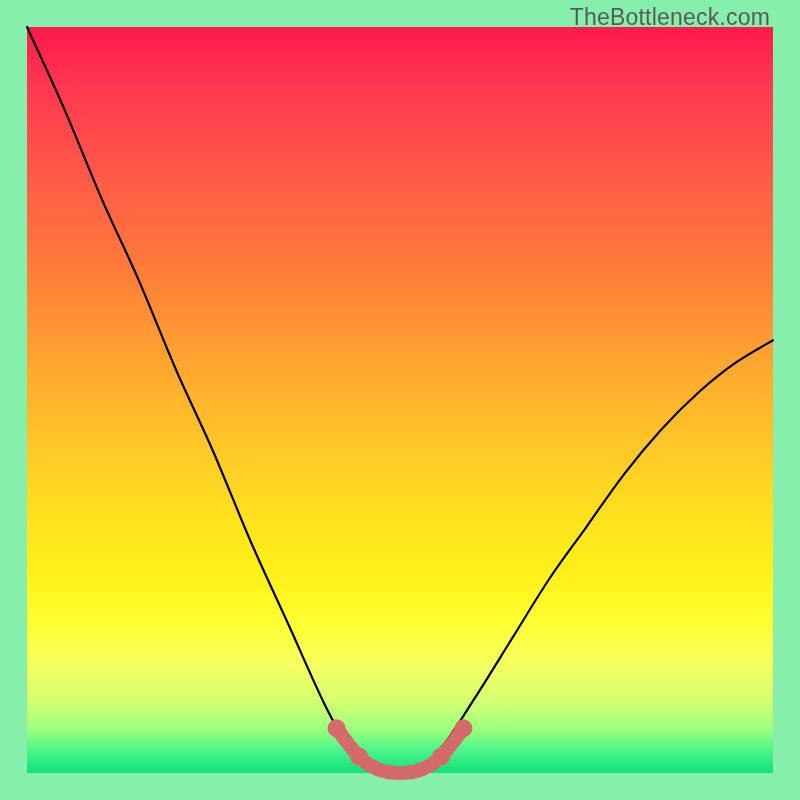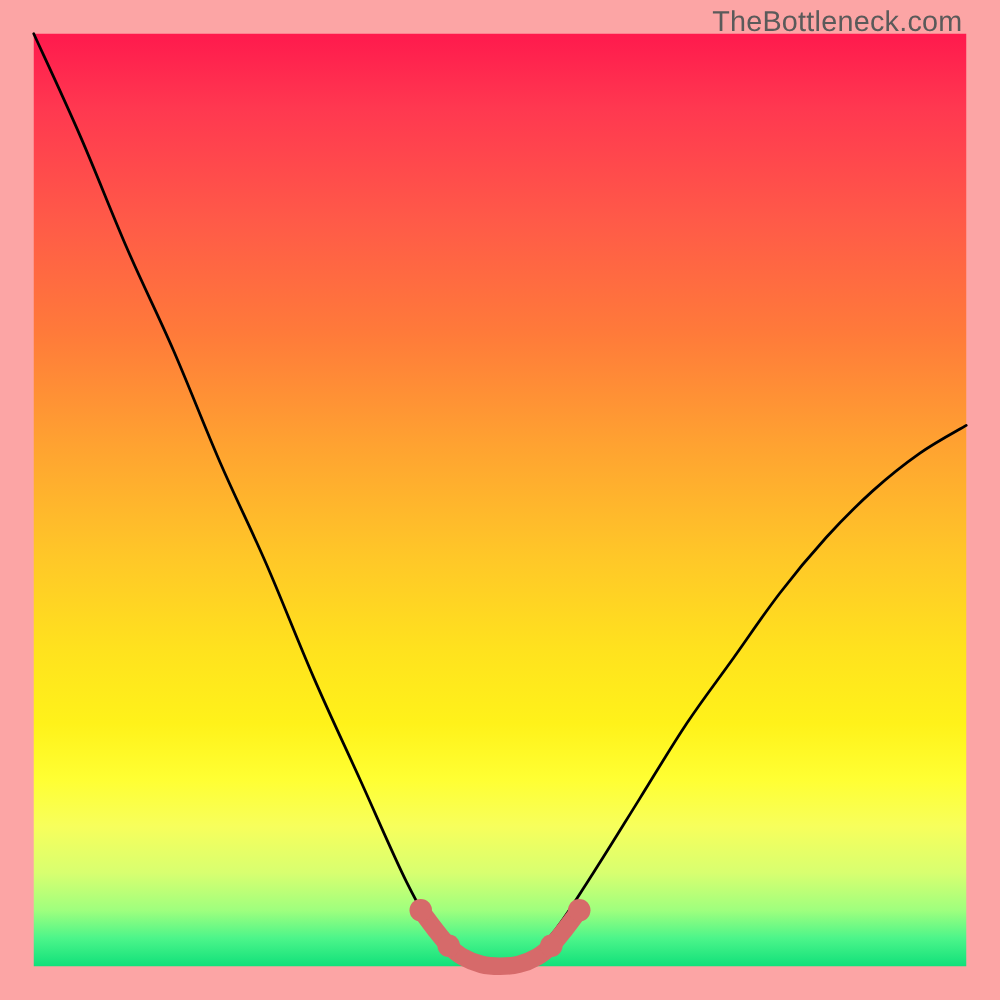--- a/index.html
+++ b/index.html
@@ -10,21 +10,21 @@
     background: #000;
     overflow: hidden;
     font-family: Arial, Helvetica, sans-serif;
   }
   .frame {
     position: absolute;
     top: 0;
     left: 0;
     width: 800px;
     height: 800px;
-    background: #fca5a5;
+    background: #86efac;
     text-align: right;
   }
   .plot {
     position: absolute;
     top: 27px;
     left: 27px;
     width: 746px;
     height: 746px;
     
     background: linear-gradient(to bottom,

